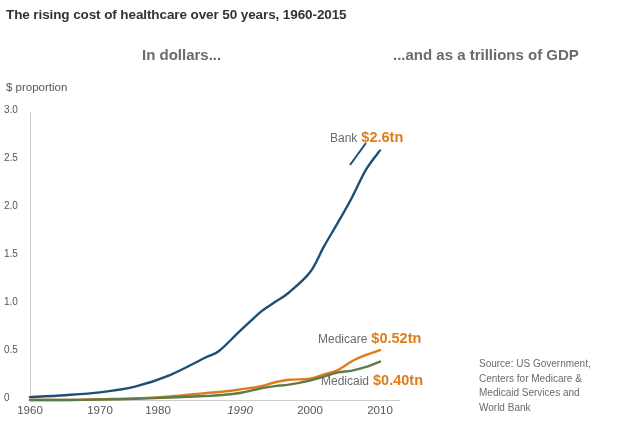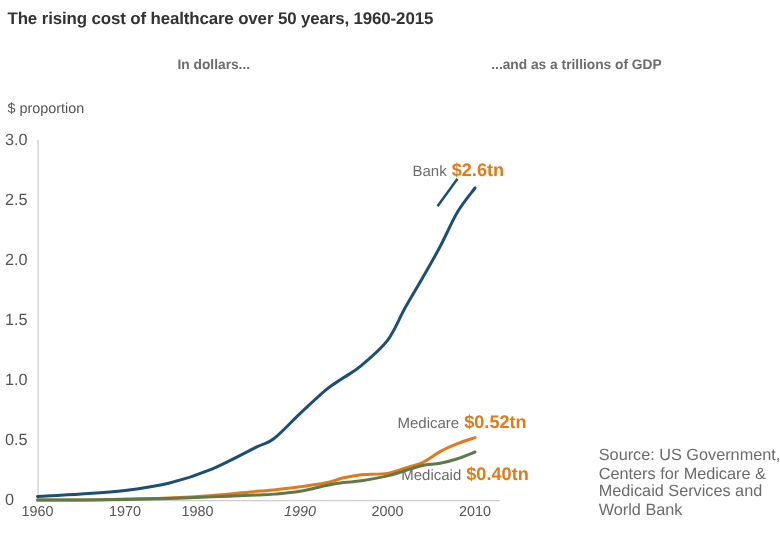--- a/index.html
+++ b/index.html
@@ -12,54 +12,54 @@
     overflow:hidden;
     -webkit-font-smoothing:antialiased;
   }
   #page-title {
     position:absolute; left:6px; top:7px;
     font-size:13.5px; font-weight:bold; color:#333333;
     letter-spacing:-0.1px; white-space:nowrap;
   }
   .subtitle {
     position:absolute; top:46px;
-    font-size:11px; font-weight:bold; color:#6b6b6b;
+    font-size:15px; font-weight:bold; color:#6b6b6b;
     white-space:nowrap;
   }
   #subtitle-dollars { left:142px; }
   #subtitle-gdp { left:393px; }
   #y-axis-title {
     position:absolute; left:6px; top:81px;
     font-size:11.5px; color:#555555; white-space:nowrap;
   }
   #plot {
     position:absolute; left:0; top:0; width:624px; height:430px;
   }
   .tick-label-y {
     position:absolute; right:0; width:26px; text-align:left;
-    font-size:13px; color:#555555;
+    font-size:10px; color:#555555;
   }
   .tick-label-x {
     position:absolute; top:404px;
     font-size:11.5px; color:#555555; text-align:center; width:46px;
   }
   #y-axis-labels { position:absolute; left:0px; top:0; width:30px; height:430px; }
   .annot { position:absolute; white-space:nowrap; }
   .annot .name {
     font-size:12px; color:#6b6b6b; font-weight:normal;
   }
   .annot .value {
     font-size:14.5px; color:#e07b18; font-weight:bold; margin-left:4px;
   }
   #annot-total { left:330px; top:128px; }
   #annot-medicare { left:318px; top:329px; }
   #annot-medicaid { left:321px; top:371px; }
   #source-note {
     position:absolute; left:479px; top:357px; width:142px;
-    font-size:13px; color:#6b6b6b; line-height:14.5px;
+    font-size:10px; color:#6b6b6b; line-height:14.5px;
   }
   #source-note div { white-space:nowrap; }
 </style>
 </head>
 <body>
 
 <div id="page-title">The rising cost of healthcare over 50 years, 1960-2015</div>
 
 <div class="subtitle" id="subtitle-dollars">In dollars...</div>
 <div class="subtitle" id="subtitle-gdp">...and as a trillions of GDP</div>

